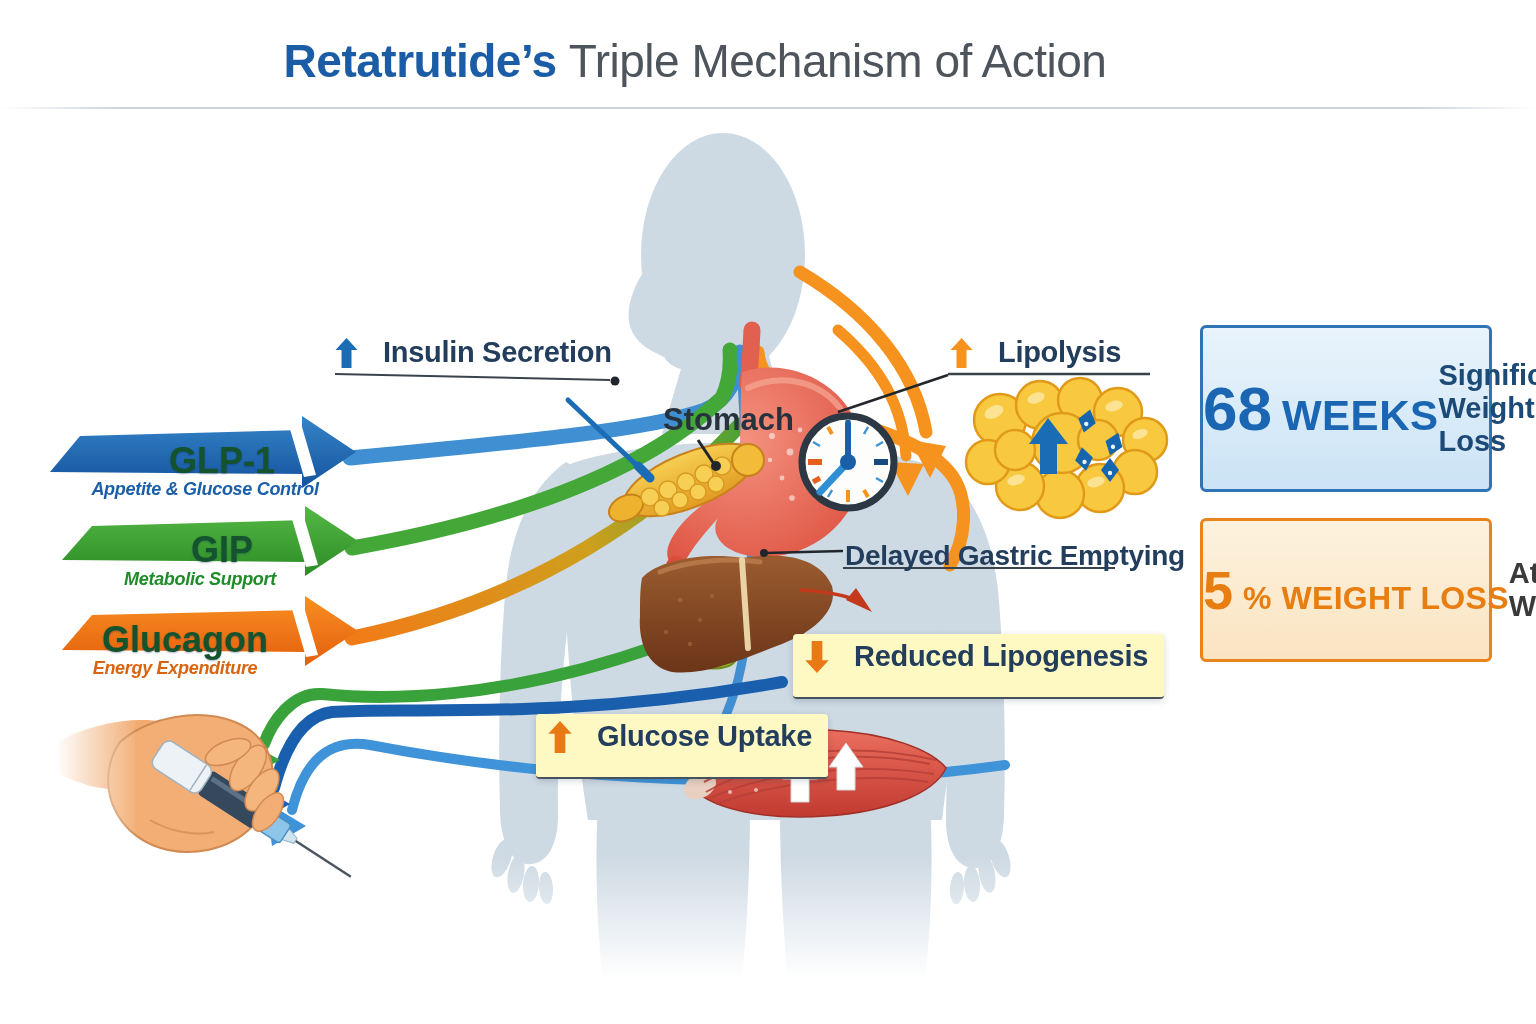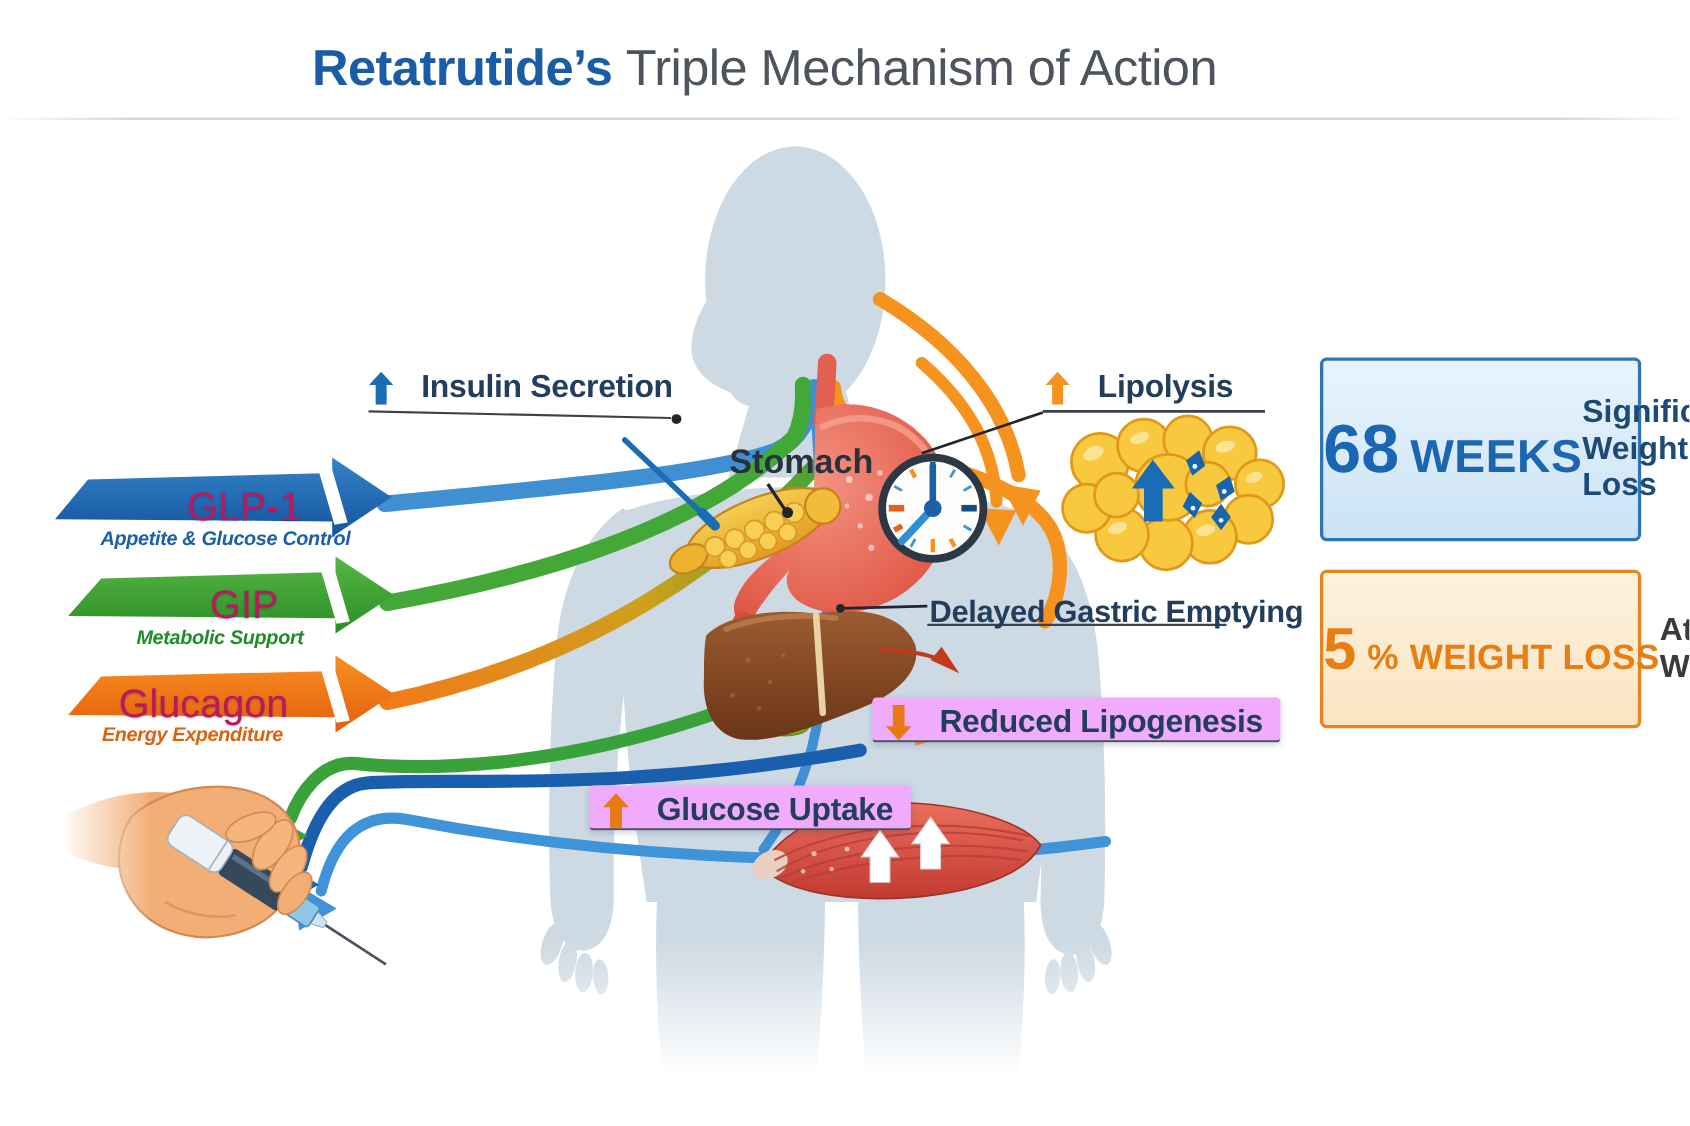--- a/index.html
+++ b/index.html
@@ -6,28 +6,28 @@
   .stage{position:relative;width:1536px;height:1024px;background:#ffffff;overflow:hidden;
          font-family:"Liberation Sans",sans-serif;}
   .abs{position:absolute;}
   
   .title-row{left:0;top:34px;width:1390px;text-align:center;font-size:46px;letter-spacing:-0.5px;white-space:nowrap;}
   .title-brand{color:#1b5ca6;font-weight:700;}
   .title-rest{color:#4d545c;font-weight:500;}
   .title-divider{left:0;top:107px;width:1536px;height:2px;
     background:linear-gradient(90deg,rgba(204,211,218,0),#ccd3da 8%,#ccd3da 92%,rgba(204,211,218,0));}
   
-  .banner-name{color:#be185d;font-weight:400;font-size:36px;text-align:center;text-shadow:0 1px 2px rgba(0,40,90,.35);}
+  .banner-name{color:#14532d;font-weight:700;font-size:36px;text-align:center;text-shadow:0 1px 2px rgba(0,40,90,.35);}
   .banner-sub{font-weight:700;font-style:italic;font-size:18px;text-align:center;letter-spacing:-0.3px;}
   .sub-blue{color:#1a5fa8;} .sub-green{color:#1e8c28;} .sub-orange{color:#d96410;}
   
   .fx{display:flex;align-items:center;gap:25px;color:#223e5c;font-weight:700;font-size:29px;letter-spacing:-0.3px;white-space:nowrap;}
   .fx .txt{display:inline-block;}
-  .fx-box{background:#f0abfc;border-bottom:2px solid #46525e;border-radius:4px;
-          box-shadow:0 2px 6px rgba(40,60,80,.20);padding:6px 16px 0 12px;}
+  .fx-box{background:#fef9c3;border-bottom:2px solid #46525e;border-radius:4px;
+          box-shadow:0 2px 6px rgba(40,60,80,.20);padding:6px 16px 24px 12px;}
   .stomach-label{color:#28323e;font-weight:700;font-size:31px;margin-left:36px;}
   
   .stat{width:292px;border-radius:6px;display:flex;flex-direction:row;align-items:center;justify-content:space-between;box-sizing:border-box;}
   .stat-blue{height:167px;border:3px solid #2f74b5;background:linear-gradient(180deg,#e9f4fc,#cbe3f5);}
   .stat-orange{height:144px;border:3px solid #e8831d;background:linear-gradient(180deg,#fdf2de,#fae4c2);}
   .stat-valrow{display:flex;align-items:baseline;gap:10px;white-space:nowrap;}
   .stat-blue .stat-value{font-size:62px;font-weight:800;color:#1a66b2;}
   .stat-blue .stat-unit{font-size:42px;font-weight:800;color:#1a66b2;letter-spacing:.5px;}
   .stat-orange .stat-value{font-size:54px;font-weight:800;color:#e87d12;}
   .stat-orange .stat-suffix{font-size:32px;font-weight:800;color:#e87d12;}

